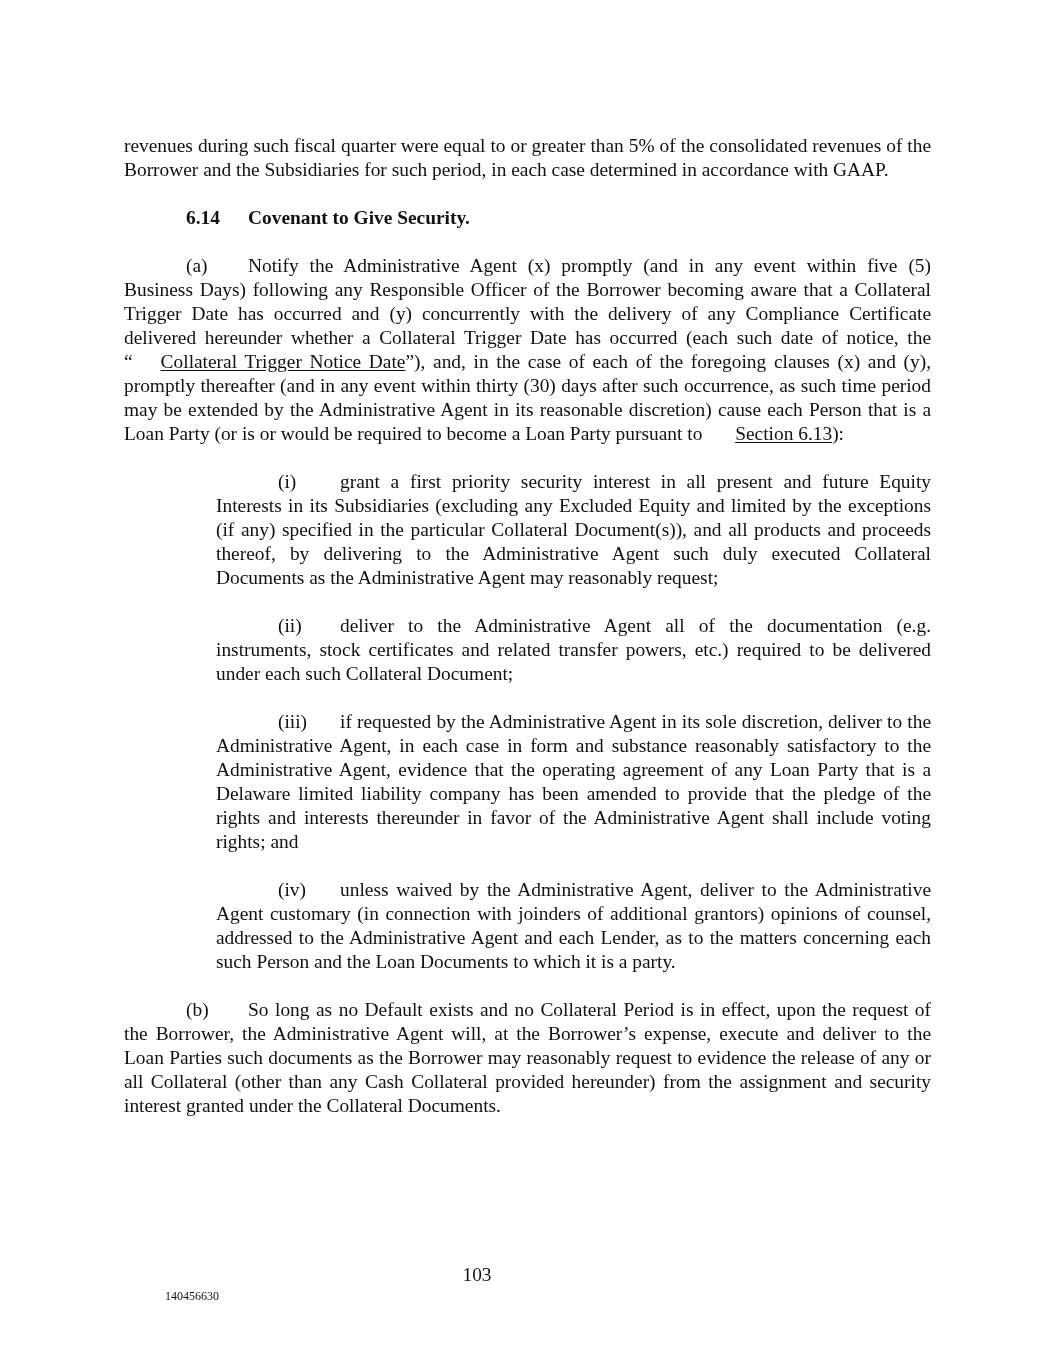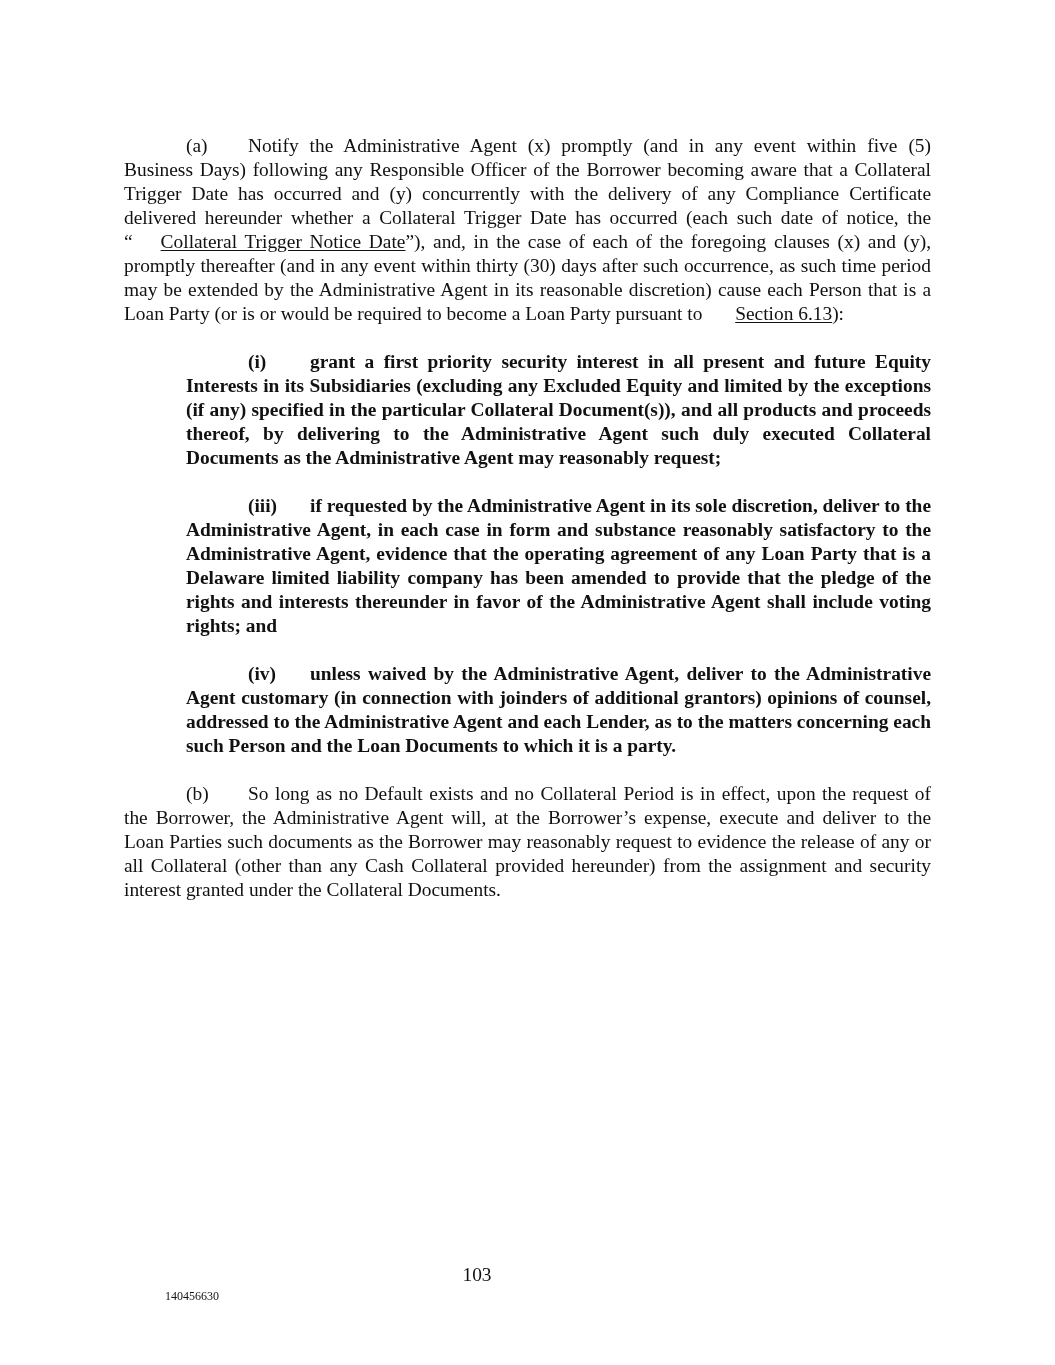--- a/index.html
+++ b/index.html
@@ -41,24 +41,23 @@
   .heading .num {
     display: inline-block;
     width: 62px;
   }
   .label {
     display: inline-block;
     width: 62px;
     text-indent: 0;
   }
   .sub {
-    margin-left: 62px;
+    margin-left: 92px;
     text-indent: 62px;
     margin-bottom: 24px;
-    font-weight: bold;
   }
   .sub .label {
     width: 62px;
   }
   u {
     text-decoration: underline;
     text-underline-offset: 2px;
     margin-left: 28px;
   }
   .page-number {
@@ -76,26 +75,29 @@
     font-size: 12px;
     line-height: 14px;
     margin-left: 41px;
   }
 </style>
 </head>
 <body>
 
 <div class="page">
 
+  <p class="para">revenues during such fiscal quarter were equal to or greater than 5% of the consolidated revenues of the Borrower and the Subsidiaries for such period, in each case determined in accordance with GAAP.</p>
 
+  <p class="heading"><span class="num">6.14</span><span>Covenant to Give Security.</span></p>
 
   <p class="para indent-first"><span class="label">(a)</span><span>Notify the Administrative Agent (x) promptly (and in any event within five (5) Business Days) following any Responsible Officer of the Borrower becoming aware that a Collateral Trigger Date has occurred and (y) concurrently with the delivery of any Compliance Certificate delivered hereunder whether a Collateral Trigger Date has occurred (each such date of notice, the “</span><u>Collateral Trigger Notice Date</u><span>”), and, in the case of each of the foregoing clauses (x) and (y), promptly thereafter (and in any event within thirty (30) days after such occurrence, as such time period may be extended by the Administrative Agent in its reasonable discretion) cause each Person that is a Loan Party (or is or would be required to become a Loan Party pursuant to </span><u>Section 6.13</u><span>):</span></p>
 
   <p class="sub"><span class="label">(i)</span><span>grant a first priority security interest in all present and future Equity Interests in its Subsidiaries (excluding any Excluded Equity and limited by the exceptions (if any) specified in the particular Collateral Document(s)), and all products and proceeds thereof, by delivering to the Administrative Agent such duly executed Collateral Documents as the Administrative Agent may reasonably request;</span></p>
 
+  <p class="sub"><span class="label">(ii)</span><span>deliver to the Administrative Agent all of the documentation (e.g. instruments, stock certificates and related transfer powers, etc.) required to be delivered under each such Collateral Document;</span></p>
 
   <p class="sub"><span class="label">(iii)</span><span>if requested by the Administrative Agent in its sole discretion, deliver to the Administrative Agent, in each case in form and substance reasonably satisfactory to the Administrative Agent, evidence that the operating agreement of any Loan Party that is a Delaware limited liability company has been amended to provide that the pledge of the rights and interests thereunder in favor of the Administrative Agent shall include voting rights; and</span></p>
 
   <p class="sub"><span class="label">(iv)</span><span>unless waived by the Administrative Agent, deliver to the Administrative Agent customary (in connection with joinders of additional grantors) opinions of counsel, addressed to the Administrative Agent and each Lender, as to the matters concerning each such Person and the Loan Documents to which it is a party.</span></p>
 
   <p class="para indent-first"><span class="label">(b)</span><span>So long as no Default exists and no Collateral Period is in effect, upon the request of the Borrower, the Administrative Agent will, at the Borrower’s expense, execute and deliver to the Loan Parties such documents as the Borrower may reasonably request to evidence the release of any or all Collateral (other than any Cash Collateral provided hereunder) from the assignment and security interest granted under the Collateral Documents.</span></p>
 
 </div>
 
 <div class="page-number">103</div>

